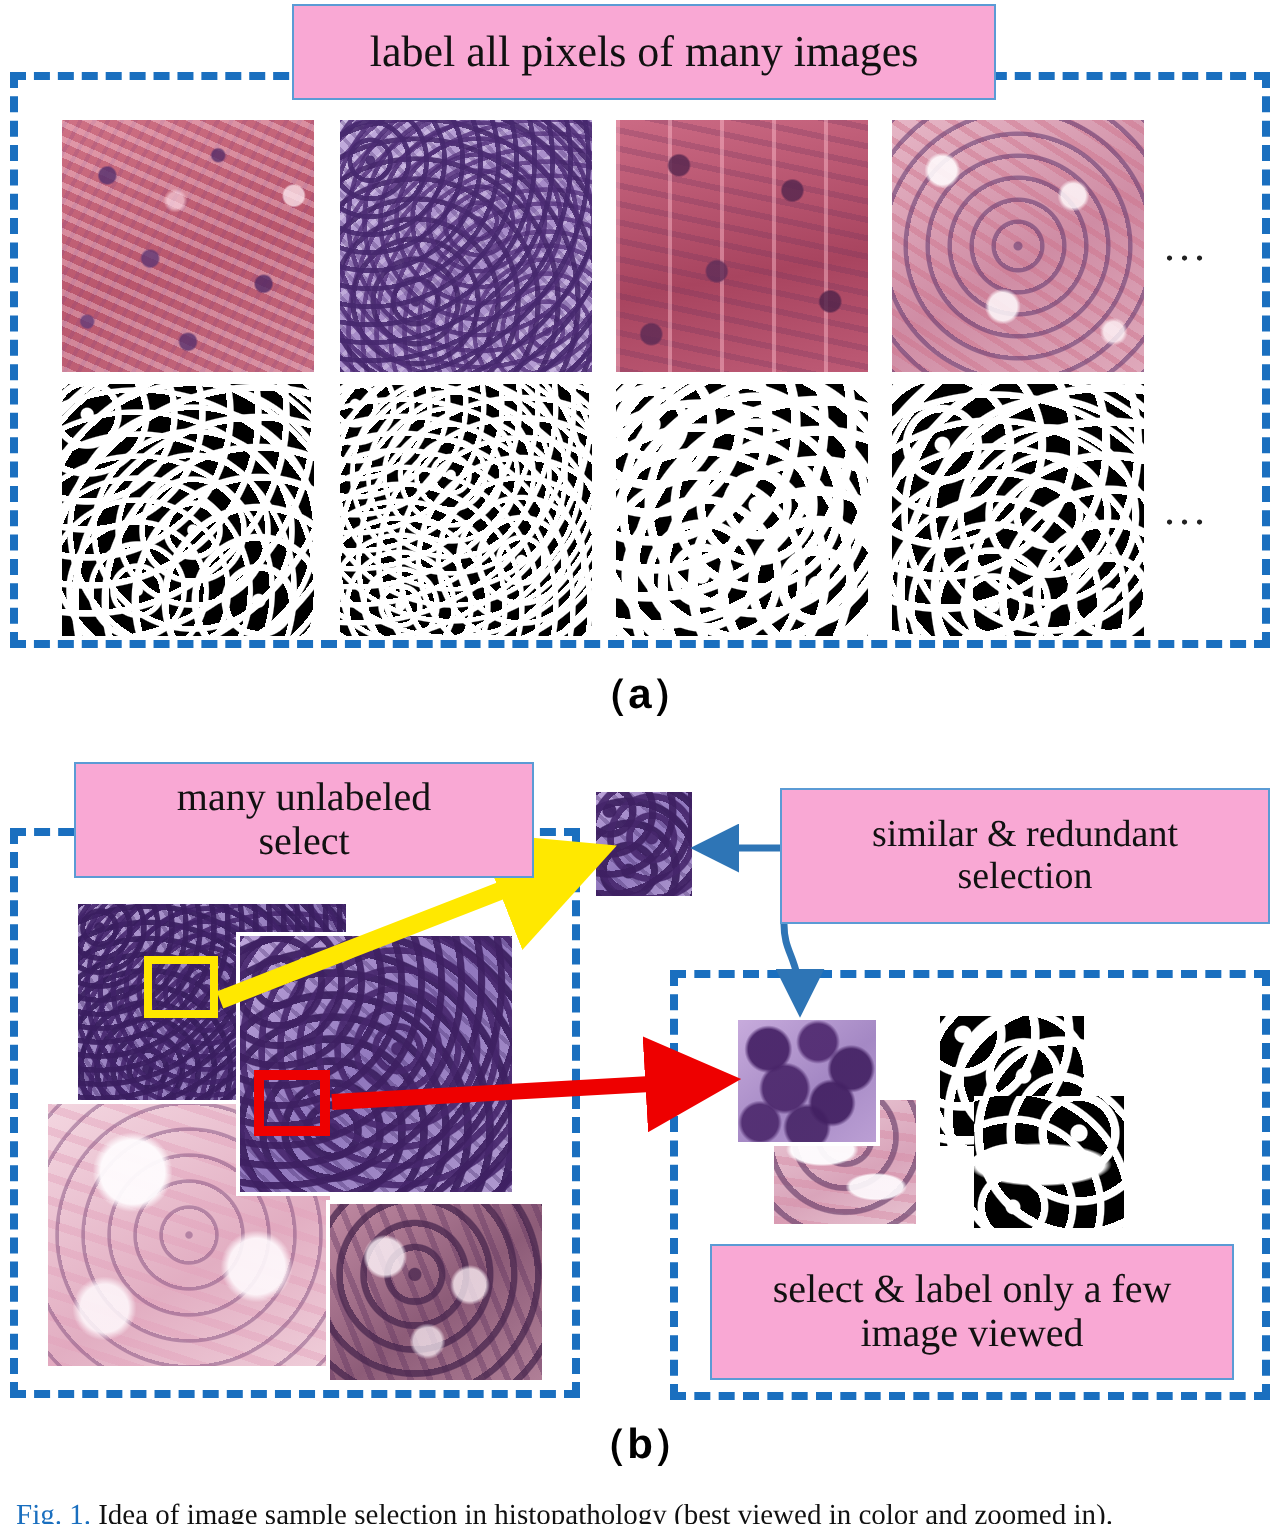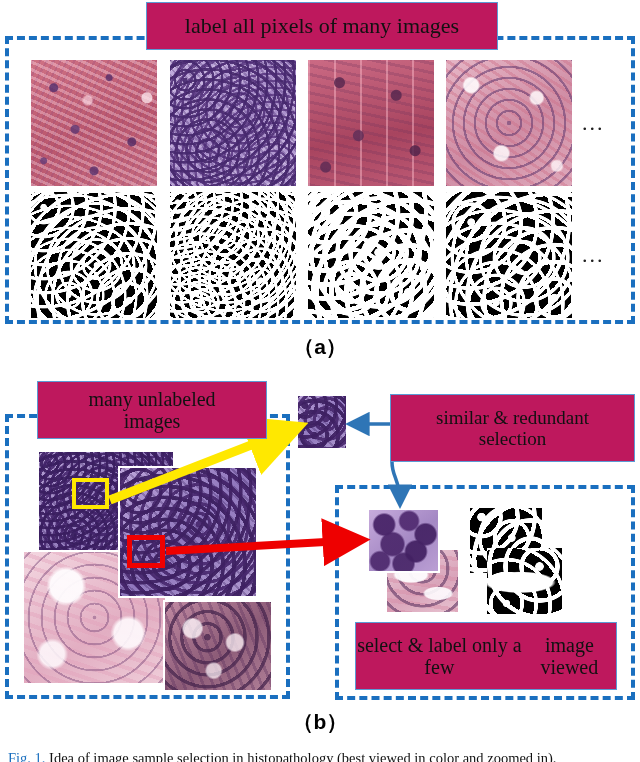--- a/index.html
+++ b/index.html
@@ -23,21 +23,21 @@
     position: absolute;
     border: 4px dashed #1a6fbf;
     box-sizing: border-box;
     background: transparent;
   }
 
   
   .label-box {
     position: absolute;
     box-sizing: border-box;
-    background: #be185d;
+    background: #f9a8d4;
     border: 1.5px solid #5b9bd5;
     display: flex;
     align-items: center;
     justify-content: center;
     text-align: center;
     line-height: 1.12;
     font-family: "Liberation Serif", serif;
     color: #111;
     z-index: 40;
   }
@@ -270,21 +270,21 @@
   <div class="ellipsis" style="left:582px; top:242px; font-size:22px;">...</div>
 
   <div class="panel-letter" style="left:0; top:333px; font-size:21px;">
     <span>（a）</span>
   </div>
 
   <div class="dashed-panel" style="left:5px; top:414px; width:285px; height:285px;"></div>
 
   <div class="label-box" style="left:37px; top:381px; width:230px; height:58px; font-size:20px; flex-direction:column;">
     <span>many unlabeled</span>
-    <span>images</span>
+    <span>select</span>
   </div>
 
   <div class="tile hist-dense bordered" style="left:37px; top:450px; width:138px; height:122px;"></div>
   <div class="tile hist-pale bordered" style="left:22px; top:550px; width:145px; height:135px;"></div>
   <div class="tile hist-deep bordered" style="left:163px; top:600px; width:110px; height:92px;"></div>
   <div class="tile hist-patch bordered" style="left:118px; top:466px; width:140px; height:132px;"></div>
 
   <div class="hl-box" style="left:72px; top:478px; width:37px; height:31px; border:4px solid #ffe800;"></div>
   <div class="hl-box" style="left:127px; top:535px; width:38px; height:33px; border:5px solid #ee0000;"></div>
 
@@ -296,21 +296,21 @@
     <span>similar &amp; redundant</span>
     <span>selection</span>
   </div>
 
   <div class="tile hist-gland bordered" style="left:385px; top:548px; width:75px; height:66px;"></div>
   <div class="tile hist-bigcell bordered" style="left:367px; top:508px; width:73px; height:65px;"></div>
 
   <div class="tile mask mask-5" style="left:470px; top:508px; width:72px; height:65px;"></div>
   <div class="tile mask mask-6" style="left:487px; top:548px; width:75px; height:66px;"></div>
 
-  <div class="label-box" style="left:355px; top:622px; width:262px; height:68px; font-size:20px; flex-direction:row;">
+  <div class="label-box" style="left:355px; top:622px; width:262px; height:68px; font-size:20px; flex-direction:column;">
     <span>select &amp; label only a few</span>
     <span>image viewed</span>
   </div>
 
   <div class="panel-letter" style="left:0; top:708px; font-size:21px;">
     <span>（b）</span>
   </div>
 
   <svg class="overlay" viewBox="0 0 640 762">
     <defs>

